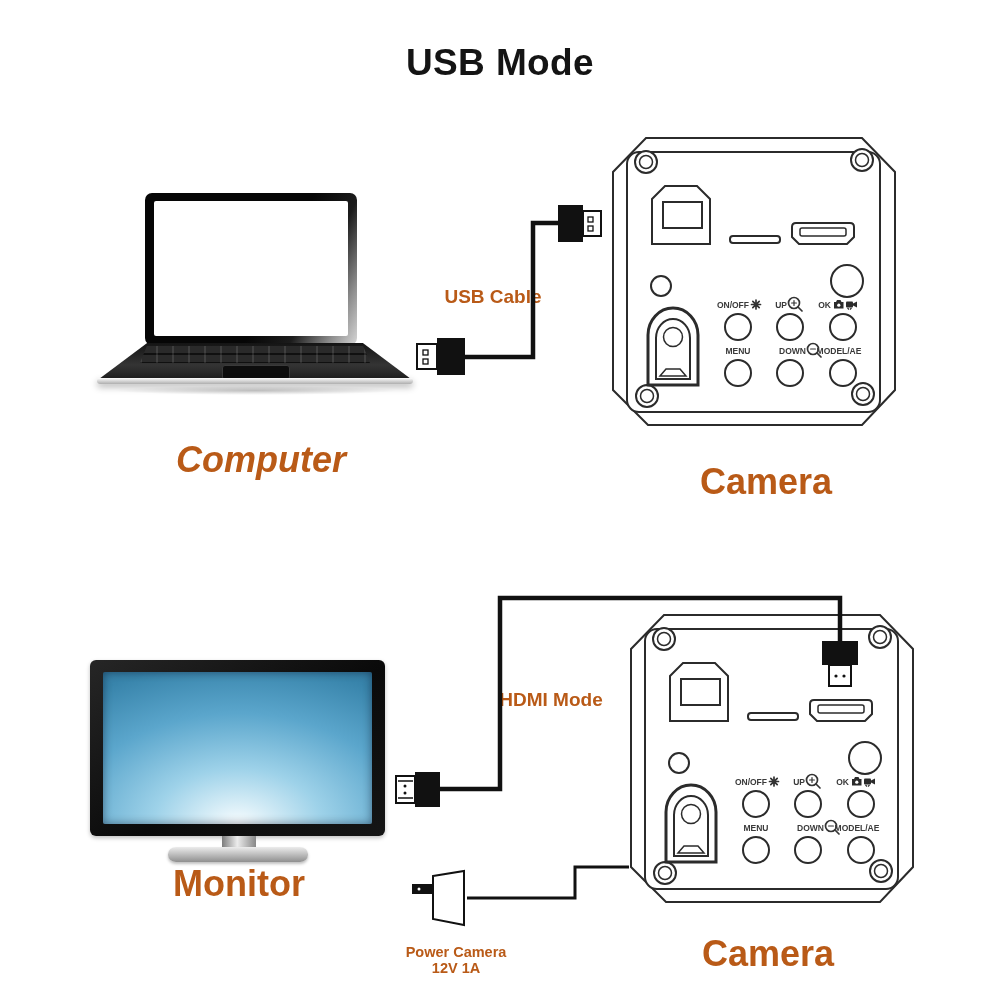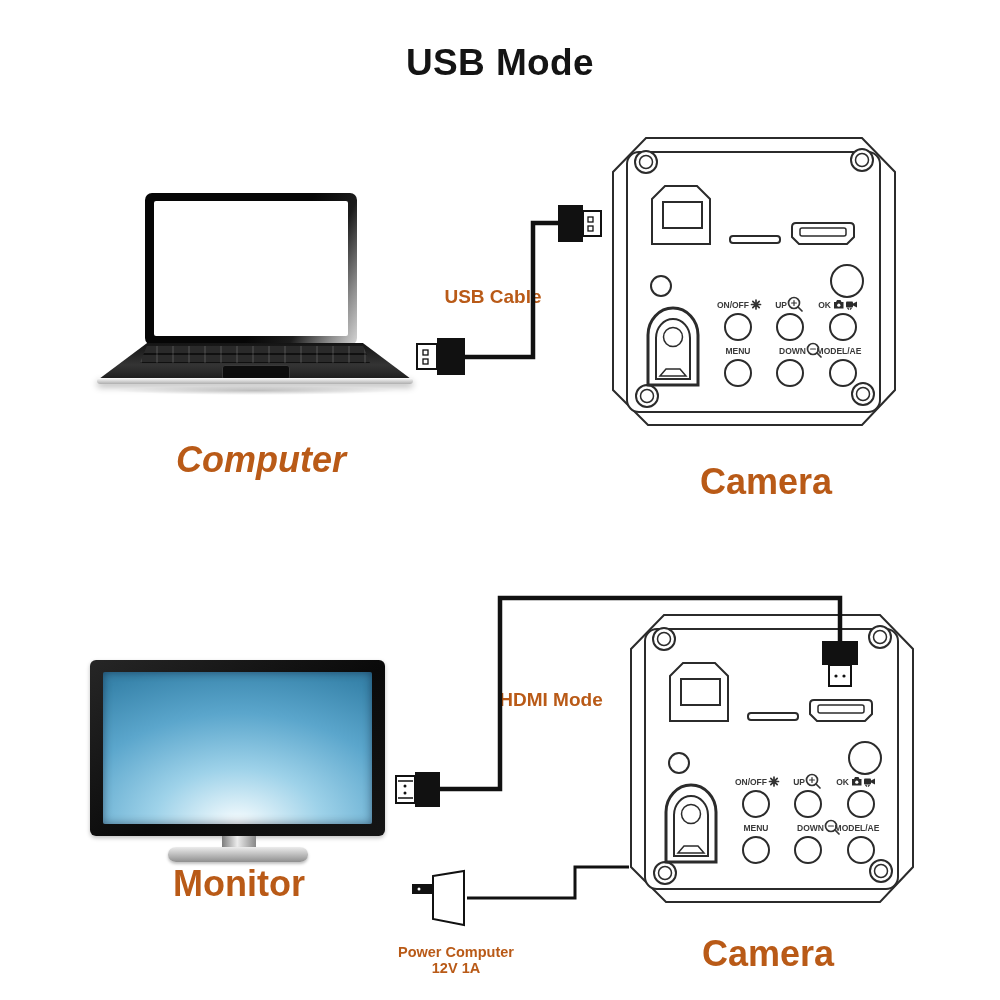--- a/index.html
+++ b/index.html
@@ -102,21 +102,21 @@
     <div class="mon-base"></div>
   </div>
   <div class="lbl big monitor-label">Monitor</div>
 
   <div class="lbl big camera1-label">Camera</div>
   <div class="lbl big camera2-label">Camera</div>
 
   <div class="lbl mid usbcable-label">USB Cable</div>
   <div class="lbl mid hdmicable-label">HDMI Mode</div>
   <div class="lbl tiny power-label">
-    <div>Power Computer</div>
+    <div>Power Camera</div>
     <div>12V 1A</div>
   </div>
 
   <svg class="overlay" viewBox="0 0 1000 1000" xmlns="http://www.w3.org/2000/svg">
     <defs>
       <g id="camera-panel">
         <polygon class="ln" points="36,5 252,5 285,39 285,257 252,292 38,292 3,257 3,39"></polygon>
         <rect class="ln" x="17" y="19" width="253" height="260" rx="12"></rect>
 
         <g>

